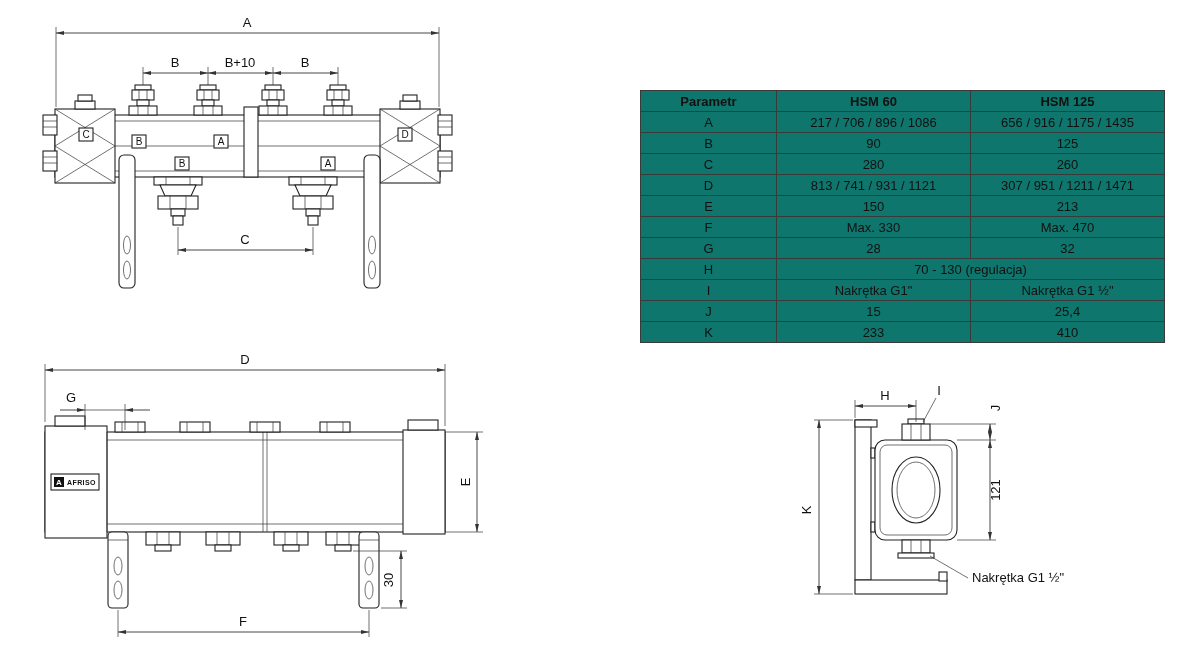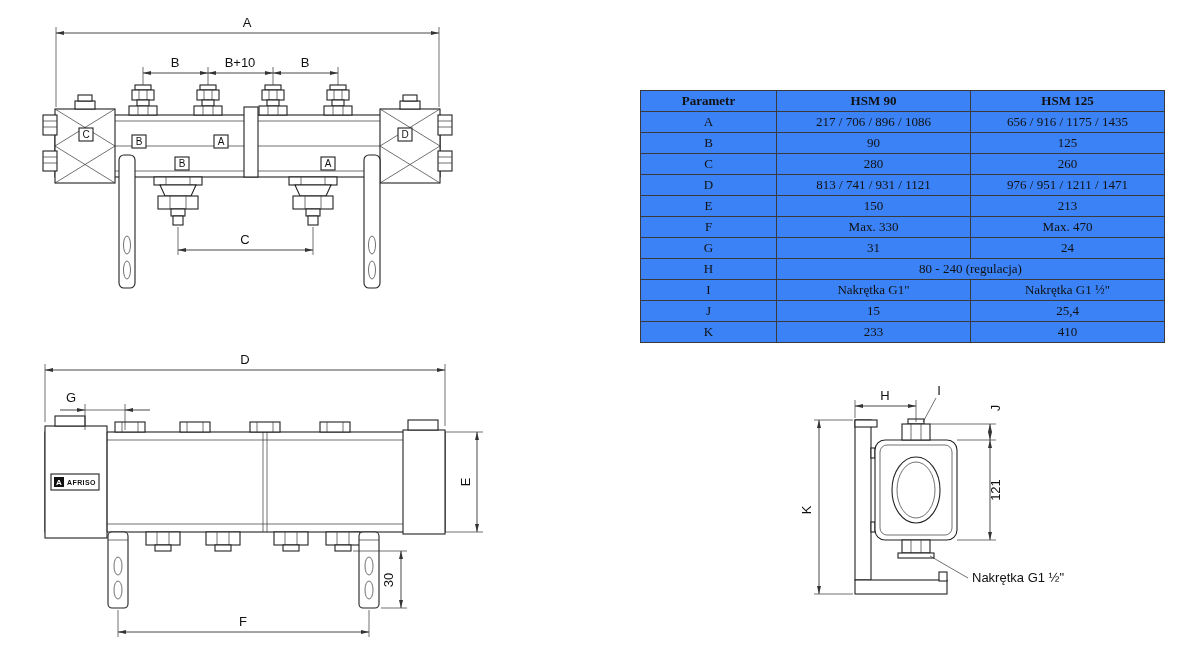--- a/index.html
+++ b/index.html
@@ -9,21 +9,21 @@
   .stage svg { position:absolute; }
   svg text { font-family:"Liberation Sans", sans-serif; fill:#111; }
   .dimlbl { font-size:13px; }
   .boxlbl { font-size:10px; }
   .logo-text { font-size:7px; font-weight:bold; letter-spacing:.4px; }
   .logo-mark { font-size:8px; font-weight:bold; fill:#fff; }
   .shape{ stroke:#222; stroke-width:1.1; fill:#fff; }
   .thin { stroke:#333; stroke-width:.7; fill:none; }
   .dim  { stroke:#333; stroke-width:.9; fill:none; marker-start:url(#arr); marker-end:url(#arr); }
   .dime { stroke:#333; stroke-width:.9; fill:none; marker-end:url(#arr); }
-  table.spec { position:absolute; left:640px; top:90px; width:524px; border-collapse:collapse; font-size:13px; color:#111; background:#3b82f6; table-layout:fixed;font-family:Liberation Serif, serif; }
+  table.spec { position:absolute; left:640px; top:90px; width:524px; border-collapse:collapse; font-size:13px; color:#111; background:#0f766e; table-layout:fixed; }
   .spec th, .spec td { border:1px solid #3a3a3a; text-align:center; padding:1px 4px; height:21px; overflow:hidden; white-space:nowrap; }
   .spec th { font-weight:bold; }
   .spec col.c1 { width:136px; }
   .spec col.c2 { width:194px; }
   .spec col.c3 { width:194px; }
 </style>
 </head>
 <body>
 
 <div class="stage">
@@ -306,21 +306,21 @@
 
   <table class="spec">
     <colgroup>
         <col class="c1">
         <col class="c2">
         <col class="c3">
       </colgroup>
     <thead>
       <tr>
         <th>Parametr</th>
-        <th>HSM 90</th>
+        <th>HSM 60</th>
         <th>HSM 125</th>
       </tr>
     </thead>
     <tbody>
       <tr>
         <td>A</td>
         <td>217 / 706 / 896 / 1086</td>
         <td>656 / 916 / 1175 / 1435</td>
       </tr>
       <tr>
@@ -329,40 +329,40 @@
         <td>125</td>
       </tr>
       <tr>
         <td>C</td>
         <td>280</td>
         <td>260</td>
       </tr>
       <tr>
         <td>D</td>
         <td>813 / 741 / 931 / 1121</td>
-        <td>976 / 951 / 1211 / 1471</td>
+        <td>307 / 951 / 1211 / 1471</td>
       </tr>
       <tr>
         <td>E</td>
         <td>150</td>
         <td>213</td>
       </tr>
       <tr>
         <td>F</td>
         <td>Max. 330</td>
         <td>Max. 470</td>
       </tr>
       <tr>
         <td>G</td>
-        <td>31</td>
-        <td>24</td>
+        <td>28</td>
+        <td>32</td>
       </tr>
       <tr>
         <td>H</td>
-        <td colspan="2">80 - 240 (regulacja)</td>
+        <td colspan="2">70 - 130 (regulacja)</td>
       </tr>
       <tr>
         <td>I</td>
         <td>Nakrętka G1"</td>
         <td>Nakrętka G1 ½"</td>
       </tr>
       <tr>
         <td>J</td>
         <td>15</td>
         <td>25,4</td>

